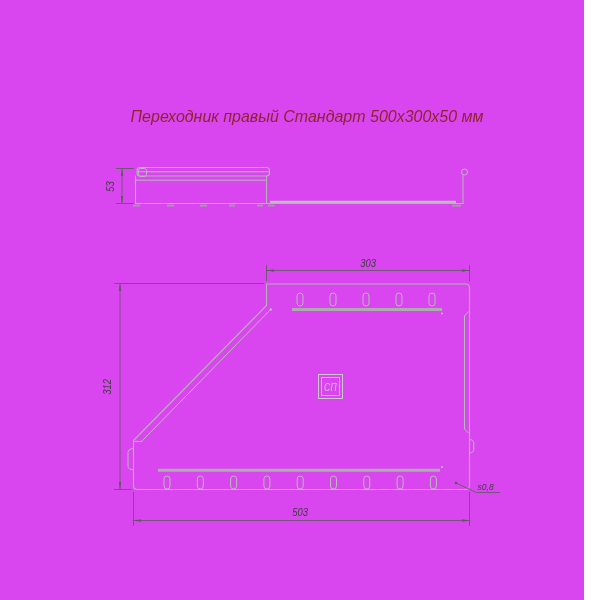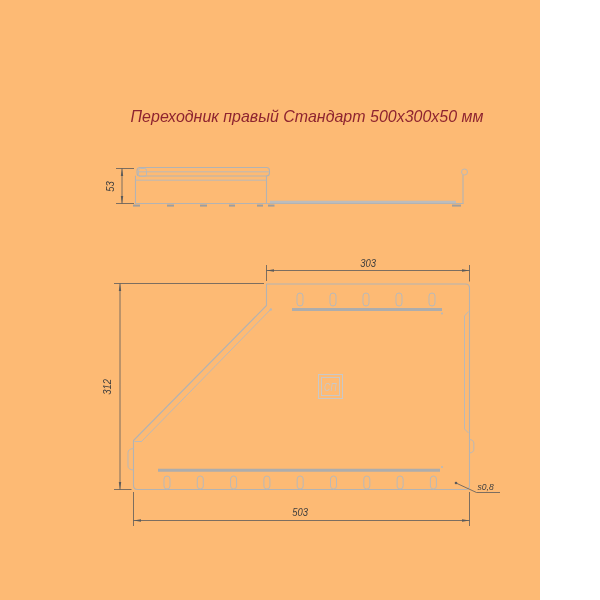--- a/index.html
+++ b/index.html
@@ -1,16 +1,16 @@
 <!DOCTYPE html>
 <html><head>
 <meta charset="utf-8">
 <style>
   html,body{margin:0;padding:0;background:#ffffff;}
-  .stage{position:relative;width:540px;height:600px;background:#fdba74;overflow:hidden;
+  .stage{position:relative;width:584px;height:600px;background:#d946ef;overflow:hidden;
          font-family:"Liberation Sans",sans-serif;}
   svg{display:block;}
   text{font-family:"Liberation Sans",sans-serif;font-style:italic;}
   .outline{stroke:#b3b3b3;stroke-width:1.1;fill:none;stroke-linejoin:round;stroke-linecap:round;}
   .outline-thin{stroke:#b9b9b9;stroke-width:1;fill:none;}
   .rib{stroke:#adadad;stroke-width:3;fill:none;stroke-linecap:butt;}
   .surf{stroke:#bcbcbc;stroke-width:2.2;fill:none;}
   .tick{stroke:#9e9e9e;stroke-width:2;fill:none;}
   .dim{stroke:#5a5a5a;stroke-width:0.8;fill:none;}
   .dimfill{fill:#5a5a5a;stroke:none;}

